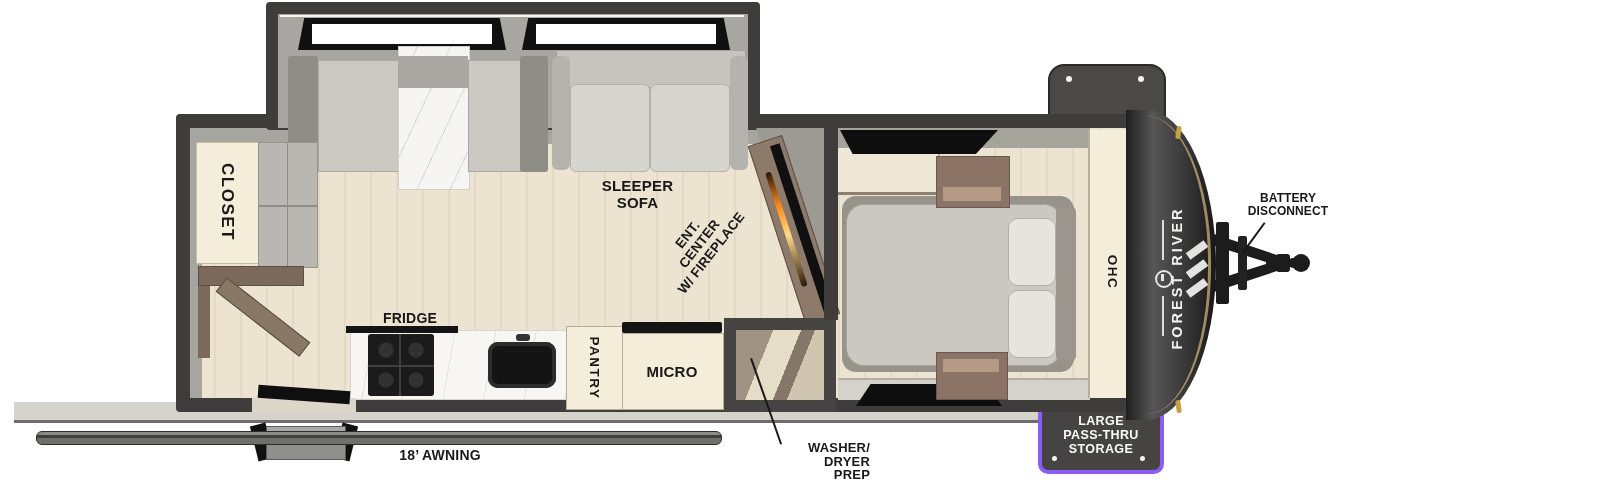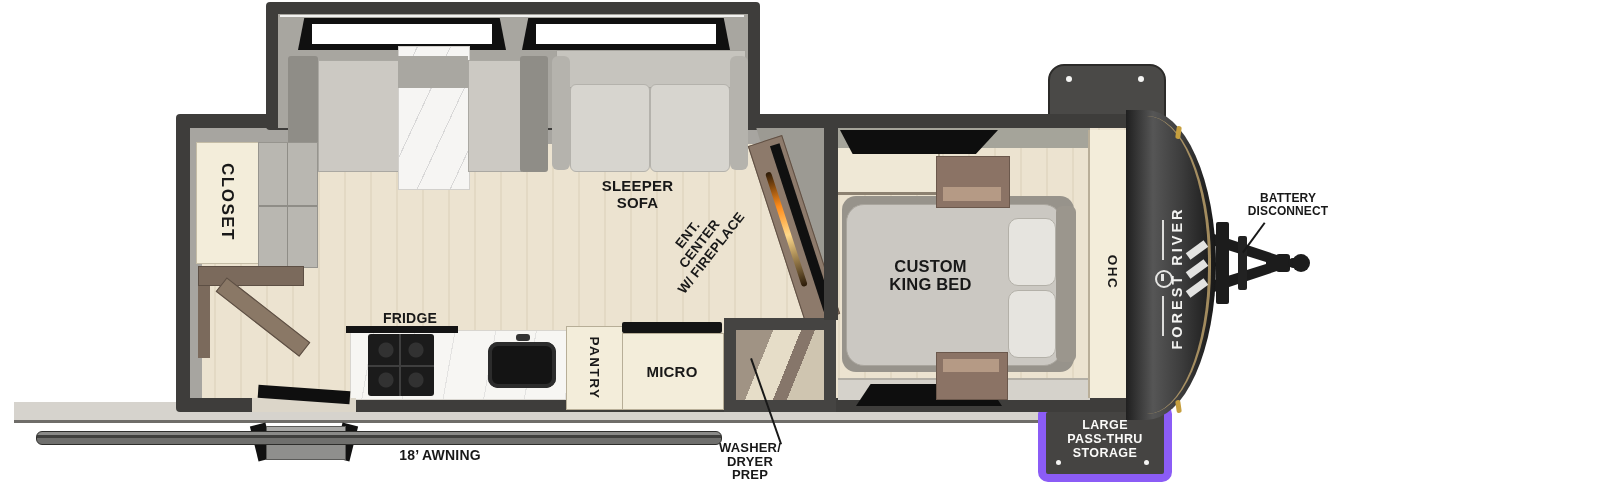--- a/index.html
+++ b/index.html
@@ -21,21 +21,21 @@
 
 <div id="canvas">
 
   <div class="abs" style="left:14px;top:402px;width:1134px;height:18px;background:#d6d3cd;border-bottom:3px solid #6f6d69;"></div>
 
   <div class="abs" style="left:1048px;top:64px;width:114px;height:62px;background:#4a4947;border:2px solid #2c2b29;border-radius:16px 16px 4px 4px;">
     <div class="dot" style="left:16px;top:10px;width:6px;height:6px;"></div>
     <div class="dot" style="left:88px;top:10px;width:6px;height:6px;"></div>
   </div>
 
-  <div class="abs" style="left:1038px;top:404px;width:118px;height:62px;background:#454442;border:8px solid #8b5cf6;border-radius:10px;">
+  <div class="abs" style="left:1038px;top:404px;width:118px;height:62px;background:#454442;border:4px solid #8b5cf6;border-radius:10px;">
     <div class="lbl" style="left:0;top:7px;width:118px;font-size:12.5px;color:#fbfbf9;letter-spacing:.4px;">LARGE
 PASS-THRU
 STORAGE</div>
     <div class="dot" style="left:10px;top:48px;width:5px;height:5px;"></div>
     <div class="dot" style="left:98px;top:48px;width:5px;height:5px;"></div>
   </div>
 
   <svg class="abs" style="left:1200px;top:216px;" width="112" height="94" viewBox="0 0 112 94">
     <path d="M2 14 L80 40 L80 54 L2 80 L2 68 L66 48 L66 46 L2 26 Z" fill="#1c1c1c"></path>
     <rect x="16" y="6" width="13" height="82" rx="2" fill="#1c1c1c"></rect>
@@ -109,21 +109,21 @@
 
   <div class="abs" style="left:622px;top:322px;width:100px;height:11px;background:#141414;border-radius:2px;"></div>
   <div class="abs cream" style="left:622px;top:333px;width:100px;height:75px;border:1px solid #b7ae97;"></div>
   <div class="lbl" style="left:622px;top:364px;width:100px;font-size:15px;">MICRO</div>
 
   <div class="abs" style="left:724px;top:318px;width:112px;height:94px;background:#454442;">
     <div class="abs" style="left:12px;top:12px;width:88px;height:70px;
                 background:linear-gradient(112deg,#a09384 0 32%,#e6ddc8 32% 56%,#86766a 56% 68%,#cfc5b0 68%);"></div>
   </div>
   <div class="ptr" style="left:752px;top:358px;width:91px;transform:rotate(70.7deg);"></div>
-  <div class="lbl" style="left:697px;top:441px;width:106px;font-size:13px;line-height:1.05;">WASHER/
+  <div class="lbl" style="left:764px;top:441px;width:106px;font-size:13px;line-height:1.05;text-align:right;">WASHER/
 DRYER
 PREP</div>
 
   <div class="abs wall" style="left:824px;top:128px;width:14px;height:192px;"></div>
 
   <div class="abs" style="left:838px;top:128px;width:252px;height:20px;background:#a5a49a;"></div>
   <div class="abs" style="left:838px;top:148px;width:100px;height:44px;background:#efe8d6;border-bottom:3px solid #8c8171;border-right:2px solid #b5ab94;"></div>
   <div class="abs" style="left:840px;top:130px;width:158px;height:24px;background:#0e0e0e;clip-path:polygon(0 0,100% 0,86% 100%,8% 100%);"></div>
 
   <div class="abs" style="left:838px;top:378px;width:252px;height:20px;background:#d5d2cb;border-top:2px solid #b3afa6;"></div>
@@ -133,22 +133,20 @@
   <div class="abs" style="left:846px;top:204px;width:214px;height:160px;background:#cbc8c2;border:1px solid #a9a59d;border-radius:18px;"></div>
   <div class="abs" style="left:1056px;top:206px;width:20px;height:156px;background:#9b968d;border-radius:6px;"></div>
   <div class="abs" style="left:936px;top:156px;width:72px;height:50px;background:#8b7365;border:1px solid #6b584c;">
     <div class="abs" style="left:6px;top:30px;width:58px;height:14px;background:#b59a85;"></div>
   </div>
   <div class="abs" style="left:936px;top:352px;width:70px;height:46px;background:#8b7365;border:1px solid #6b584c;">
     <div class="abs" style="left:6px;top:6px;width:56px;height:13px;background:#b59a85;"></div>
   </div>
   <div class="abs" style="left:1008px;top:218px;width:46px;height:66px;background:#e6e4df;border:1px solid #b3b0a8;border-radius:10px;"></div>
   <div class="abs" style="left:1008px;top:290px;width:46px;height:66px;background:#e6e4df;border:1px solid #b3b0a8;border-radius:10px;"></div>
-  <div class="lbl" style="left:858px;top:257px;width:145px;font-size:16.5px;">CUSTOM
-KING BED</div>
 
   <div class="abs cream" style="left:1088px;top:130px;width:46px;height:268px;border-left:2px solid #b9ae98;"></div>
   <div class="vlbl" style="left:1112px;top:272px;font-size:13.5px;">OHC</div>
 
   <div class="abs" style="left:252px;top:398px;width:104px;height:14px;background:#dcd6c9;"></div>
   <div class="abs" style="left:258px;top:388px;width:92px;height:13px;background:#0f0f0f;transform:rotate(4deg);"></div>
   <div class="abs" style="left:254px;top:424px;width:16px;height:36px;background:#111111;transform:rotate(-14deg);"></div>
   <div class="abs" style="left:338px;top:424px;width:16px;height:36px;background:#111111;transform:rotate(14deg);"></div>
   <div class="abs" style="left:266px;top:426px;width:78px;height:32px;background:linear-gradient(180deg,#a9a9a7 0 45%,#8f8f8d 45%);border:1px solid #5a5a58;"></div>
 

